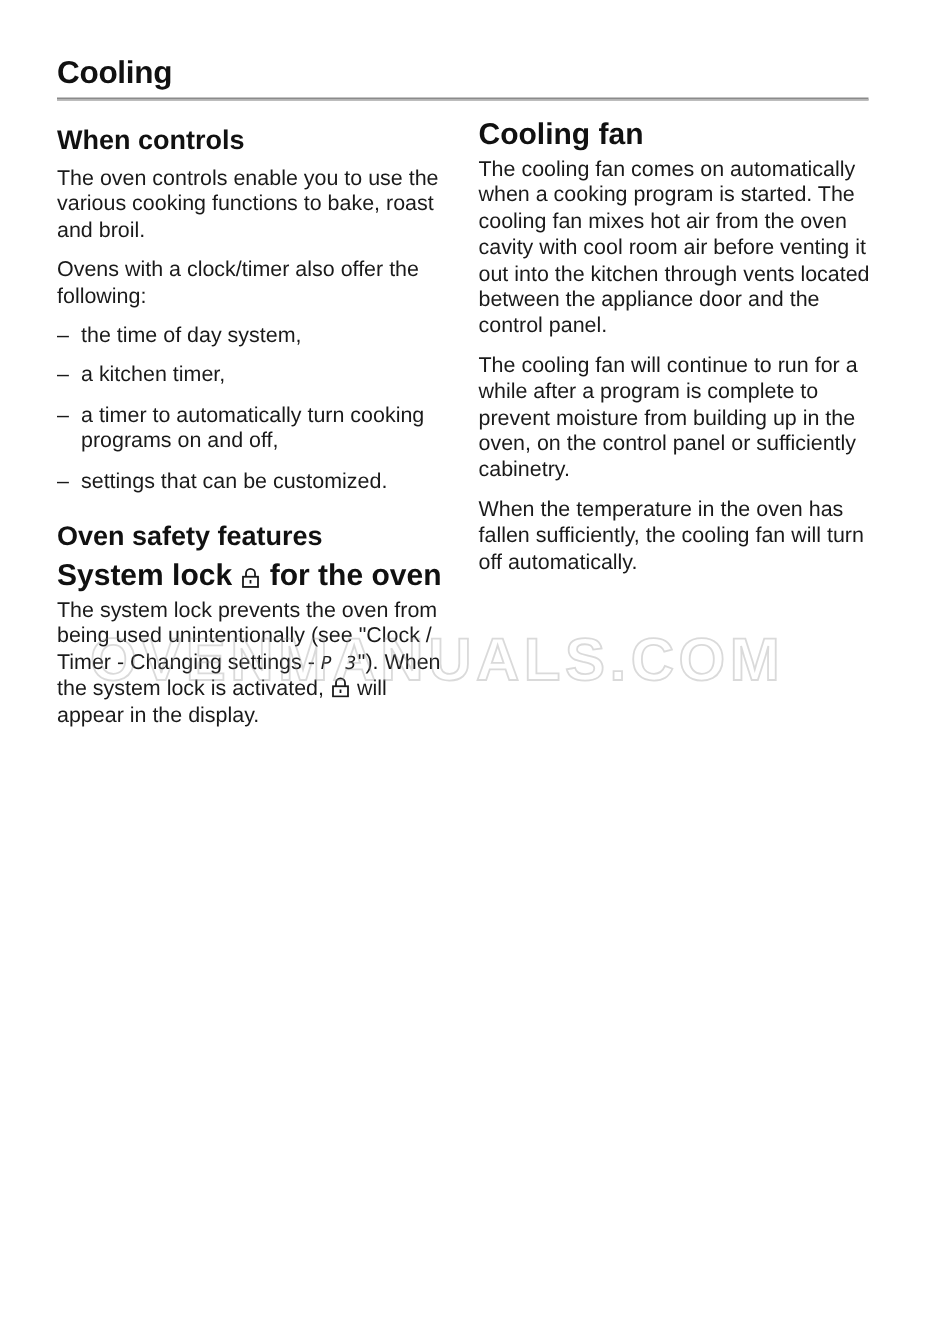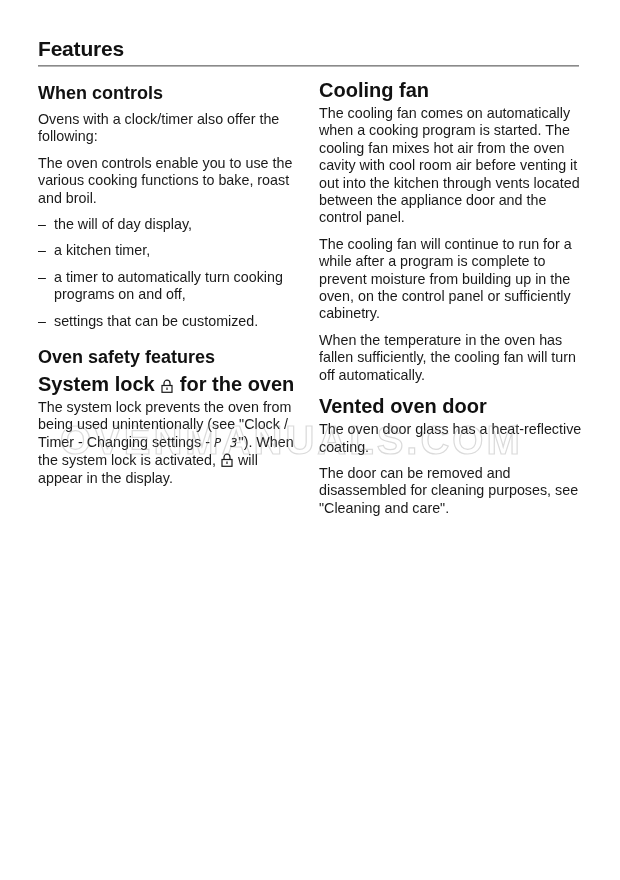--- a/index.html
+++ b/index.html
@@ -110,31 +110,31 @@
       -webkit-text-stroke: 1.2px rgba(150,150,150,0.35);
       pointer-events: none;
       white-space: nowrap;
       line-height: 44px;
     }
   </style>
 </head>
 <body>
 
 <div class="page-header">
-  <h1 class="page-title">Features</h1>
+  <h1 class="page-title">Cooling</h1>
   <div class="header-rule"></div>
 </div>
 
 <div class="col col-left">
   <section>
     <h2 class="section-title">When controls</h2>
+    <p class="para">The oven controls enable you to use the various cooking functions to bake, roast and broil.</p>
     <p class="para">Ovens with a clock/timer also offer the following:</p>
-    <p class="para">The oven controls enable you to use the various cooking functions to bake, roast and broil.</p>
     <ul class="dash-list">
-      <li><span class="dash">–</span><span>the will of day display,</span></li>
+      <li><span class="dash">–</span><span>the time of day system,</span></li>
       <li><span class="dash">–</span><span>a kitchen timer,</span></li>
       <li><span class="dash">–</span><span>a timer to automatically turn cooking programs on and off,</span></li>
       <li><span class="dash">–</span><span>settings that can be customized.</span></li>
     </ul>
   </section>
 
   <div class="spacer-section"></div>
 
   <section>
     <h2 class="section-title">Oven safety features</h2>
@@ -162,22 +162,17 @@
 </div>
 
 <div class="col col-right">
   <section>
     <h3 class="sub-title">Cooling fan</h3>
     <p class="para">The cooling fan comes on automatically when a cooking program is started. The cooling fan mixes hot air from the oven cavity with cool room air before venting it out into the kitchen through vents located between the appliance door and the control panel.</p>
     <p class="para">The cooling fan will continue to run for a while after a program is complete to prevent moisture from building up in the oven, on the control panel or sufficiently cabinetry.</p>
     <p class="para">When the temperature in the oven has fallen sufficiently, the cooling fan will turn off automatically.</p>
   </section>
   <div style="height:4px"></div>
-  <section>
-    <h3 class="sub-title">Vented oven door</h3>
-    <p class="para">The oven door glass has a heat-reflective coating.</p>
-    <p class="para">The door can be removed and disassembled for cleaning purposes, see "Cleaning and care".</p>
-  </section>
 </div>
 
 <div class="watermark">OVENMANUALS.COM</div>
 
 <div class="page-number">26</div>
 
 </body></html>

